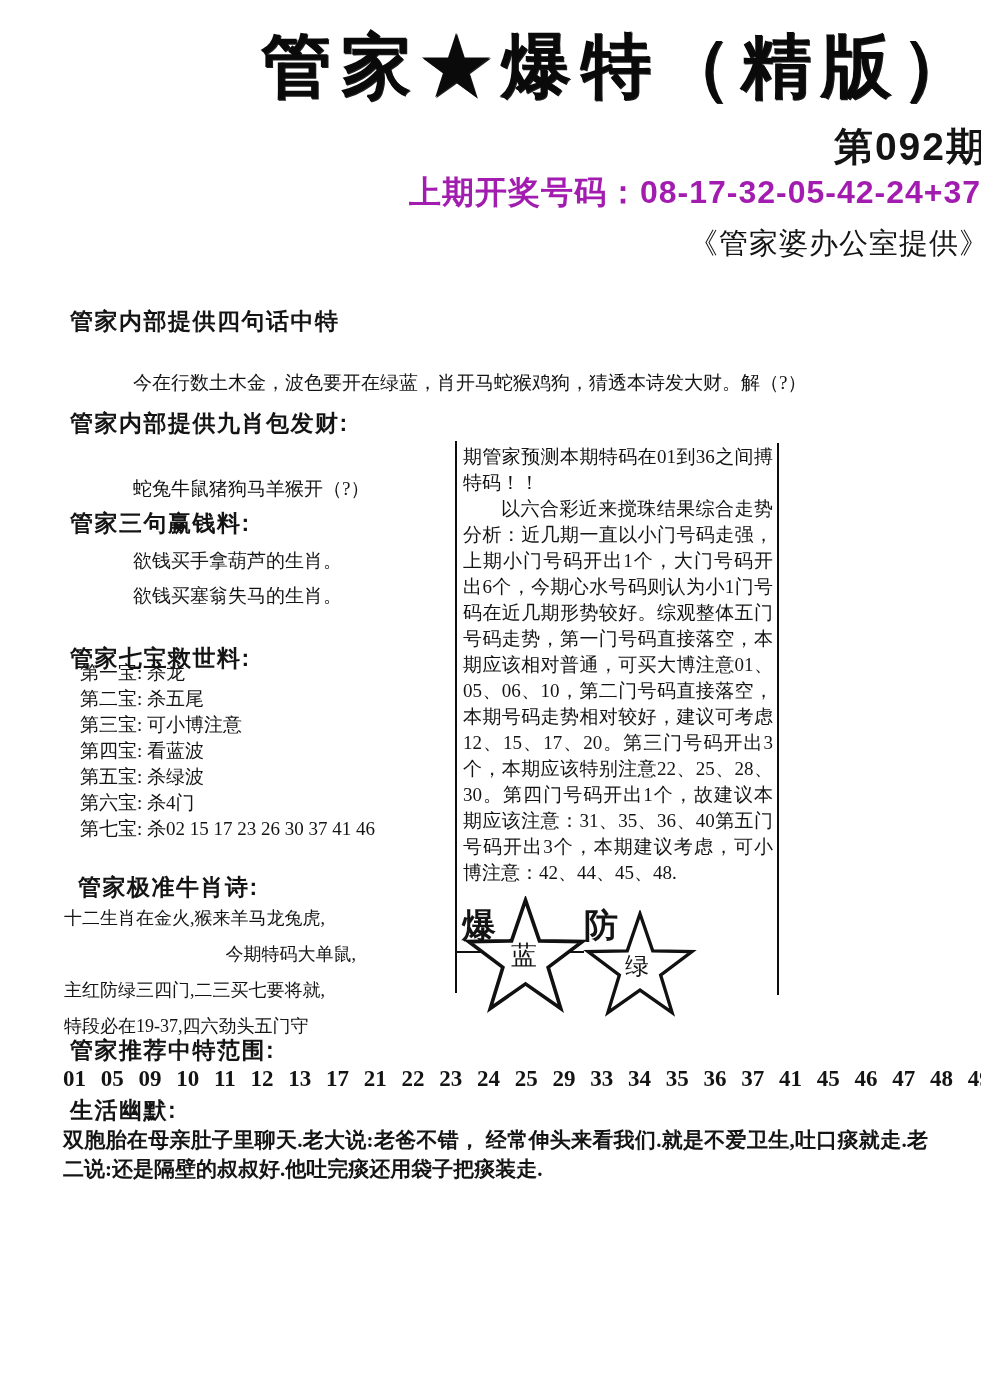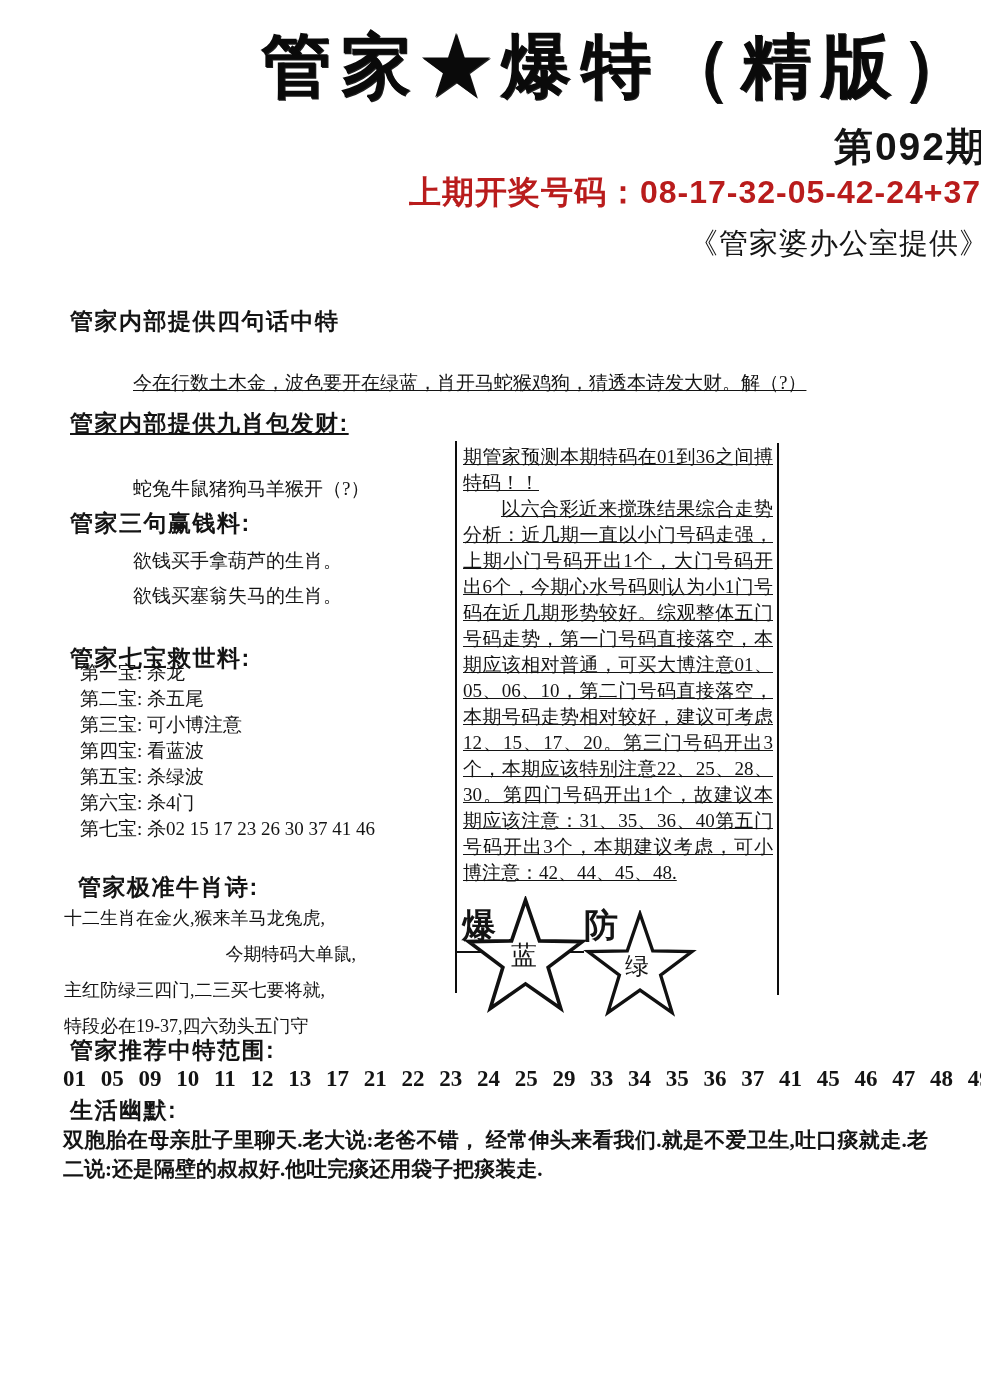--- a/index.html
+++ b/index.html
@@ -37,21 +37,21 @@
 
   .win-lines { line-height:35px; font-size:19px; }
   .treasure-lines { line-height:26px; font-size:19px; }
 
   .poem { width:292px; font-size:18px; line-height:36px; }
   .poem .r { text-align:right; }
 
   .vline { width:2px; background:#0d0d0d; }
   .analysis {
     left:463px; top:444px; width:310px;
-    font-size:19px; line-height:26px; text-align:justify;text-decoration:underline;
+    font-size:19px; line-height:26px; text-align:justify;
   }
   .analysis p { margin:0; }
   .analysis p.indent { text-indent:2em; }
 
   .star-label { font-size:34px; font-weight:bold; }
   .star-inner { font-size:26px; }
 
   .numbers {
     font-size:23px; word-spacing:9px; white-space:nowrap;
     font-weight:bold;
@@ -59,27 +59,27 @@
   .humor-text {
     width:865px; font-size:21px; font-weight:bold; line-height:29px;
     text-align:justify;
   }
 </style>
 </head>
 <body>
 
 <div class="abs center masthead">管家★爆特（精版）</div>
 <div class="abs center issue">第092期</div>
-<div class="abs center lastdraw" style="color:#b91c1c;">上期开奖号码：08-17-32-05-42-24+37</div>
+<div class="abs center lastdraw" style="color:#a21caf;">上期开奖号码：08-17-32-05-42-24+37</div>
 <div class="abs center provider">《管家婆办公室提供》</div>
 
 <div class="abs h" style="left:70px; top:306px;">管家内部提供四句话中特</div>
-<div class="abs body-line" style="left:133px; top:370px;text-decoration:underline;">今在行数土木金，波色要开在绿蓝，肖开马蛇猴鸡狗，猜透本诗发大财。解（?）</div>
+<div class="abs body-line" style="left:133px; top:370px;">今在行数土木金，波色要开在绿蓝，肖开马蛇猴鸡狗，猜透本诗发大财。解（?）</div>
 
-<div class="abs h" style="left:70px; top:408px;text-decoration:underline;">管家内部提供九肖包发财:</div>
+<div class="abs h" style="left:70px; top:408px;">管家内部提供九肖包发财:</div>
 <div class="abs body-line" style="left:133px; top:476px;">蛇兔牛鼠猪狗马羊猴开（?）</div>
 
 <div class="abs h" style="left:70px; top:508px;">管家三句赢钱料:</div>
 <div class="abs win-lines" style="left:133px; top:543px;">
   <div>欲钱买手拿葫芦的生肖。</div>
   <div>欲钱买塞翁失马的生肖。</div>
 </div>
 
 <div class="abs h" style="left:70px; top:643px;">管家七宝救世料:</div>
 <div class="abs treasure-lines" style="left:80px; top:660px;">

